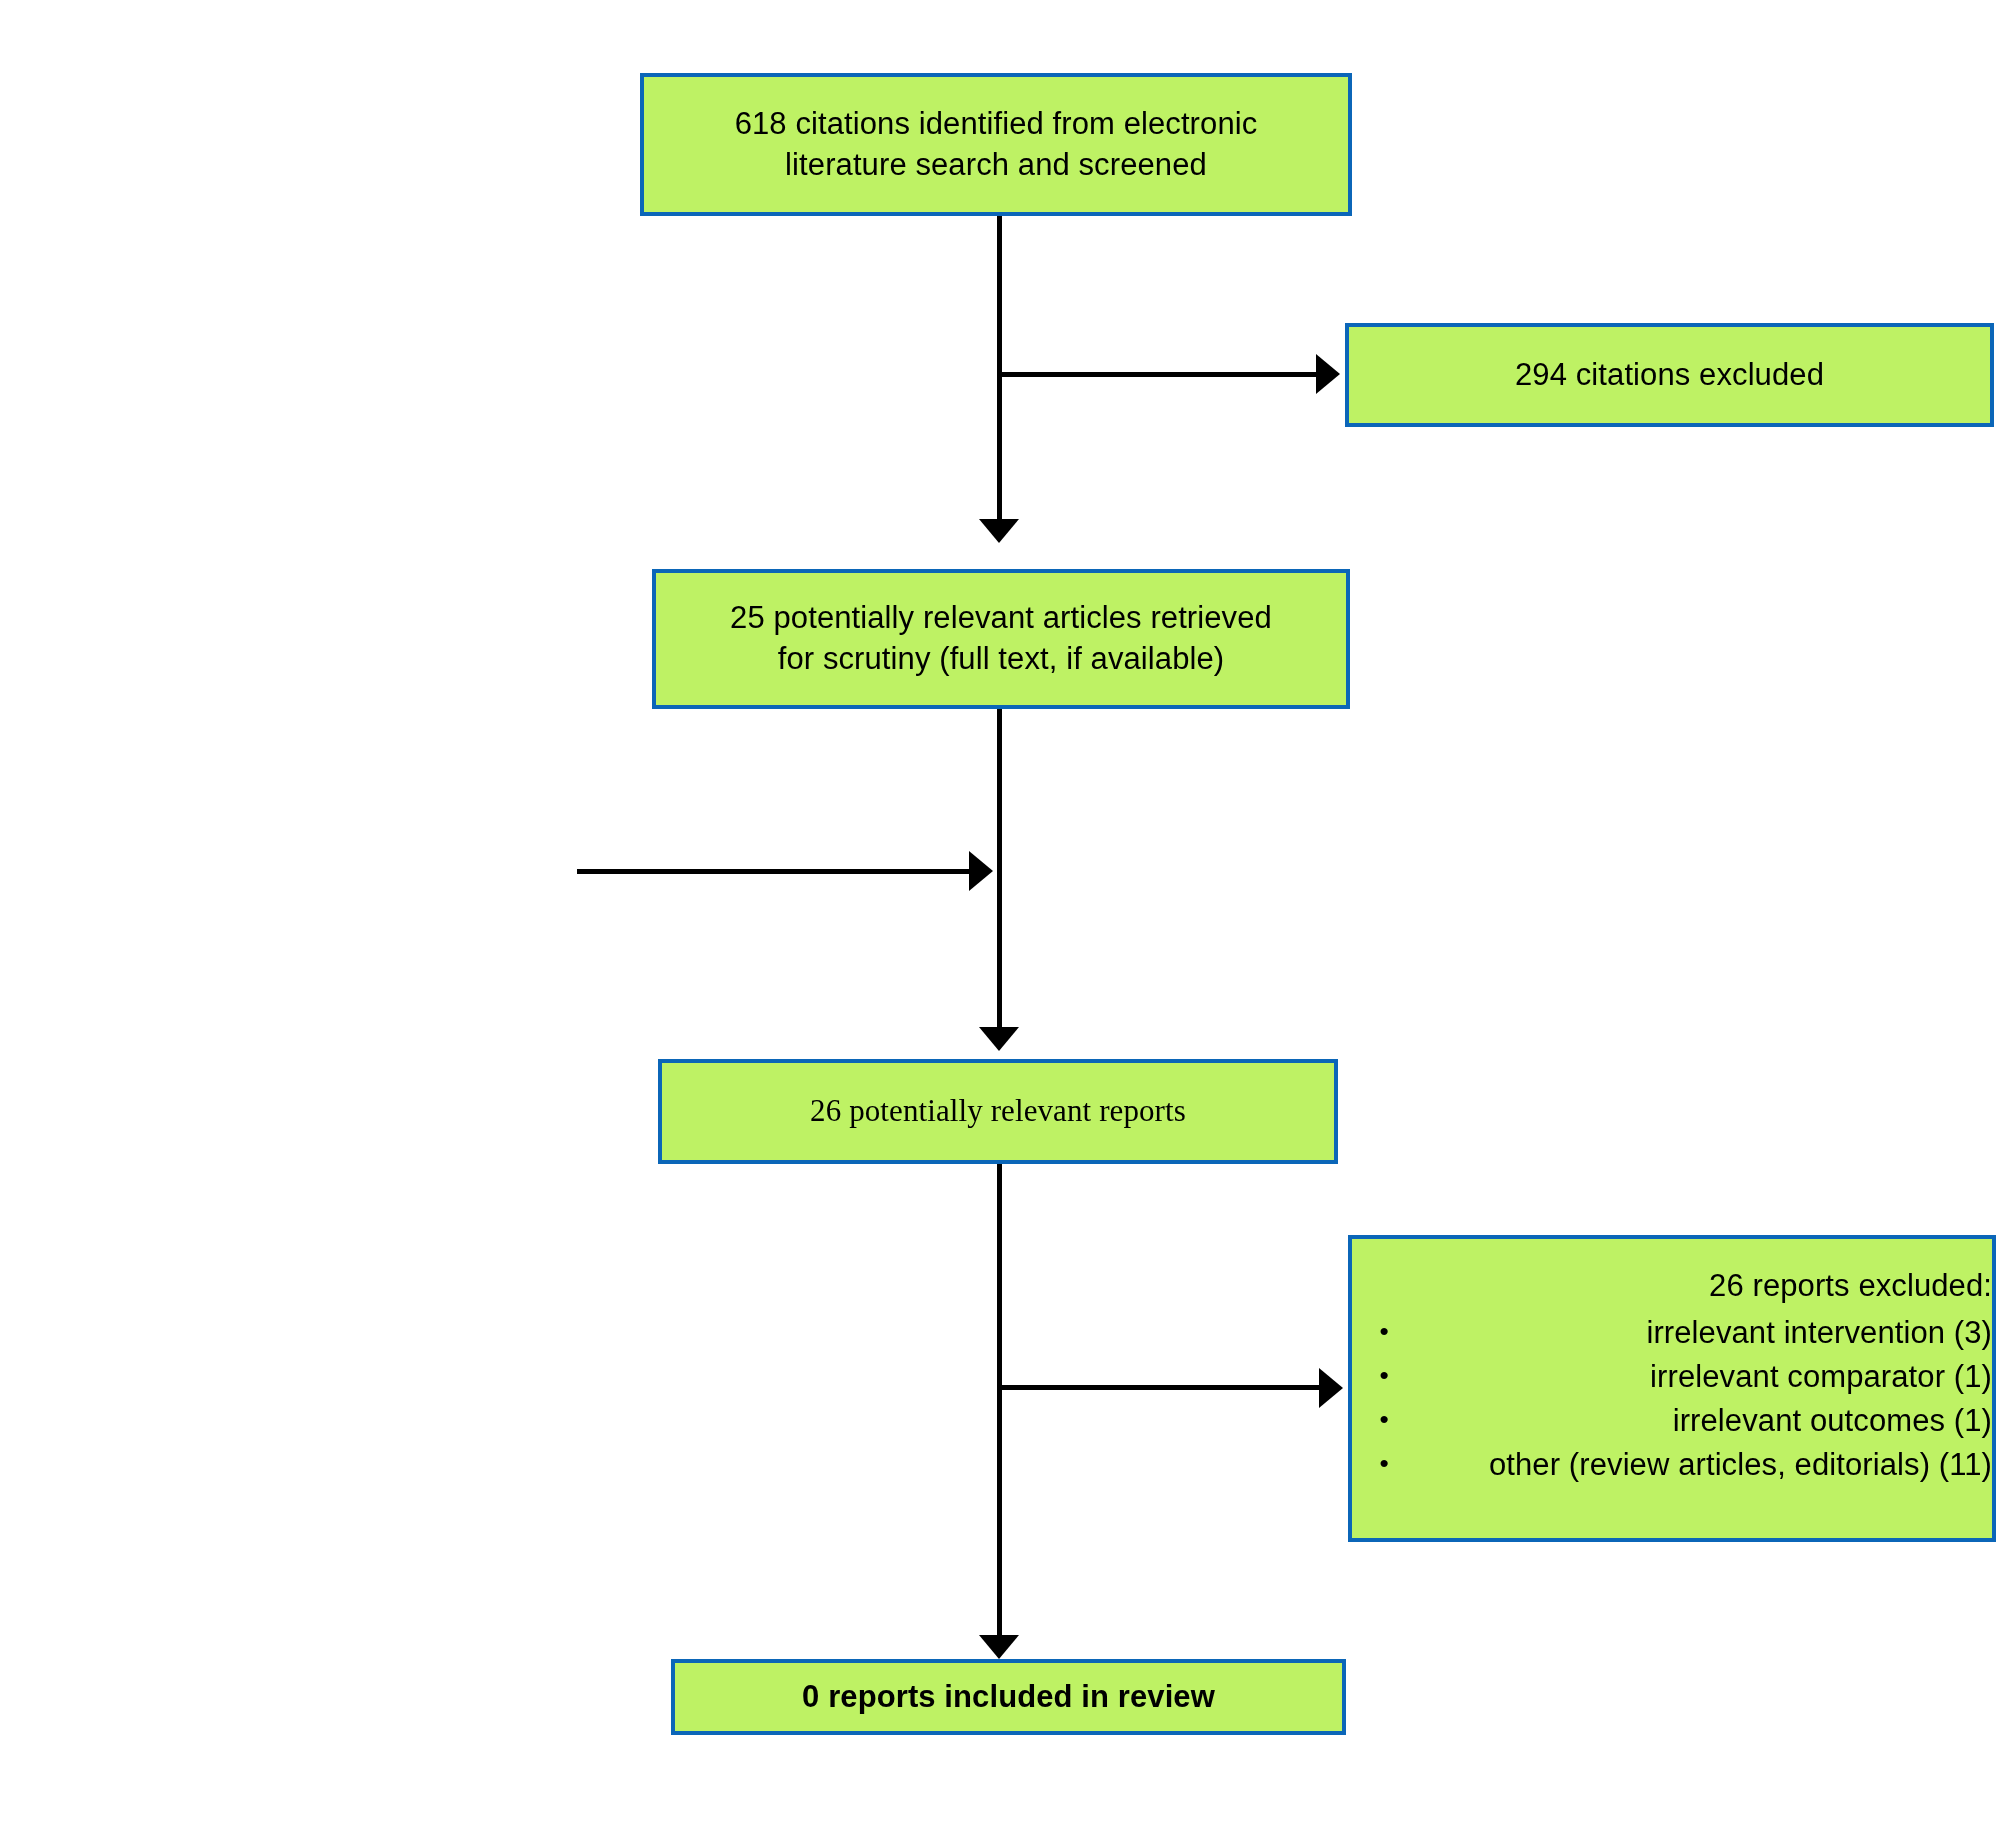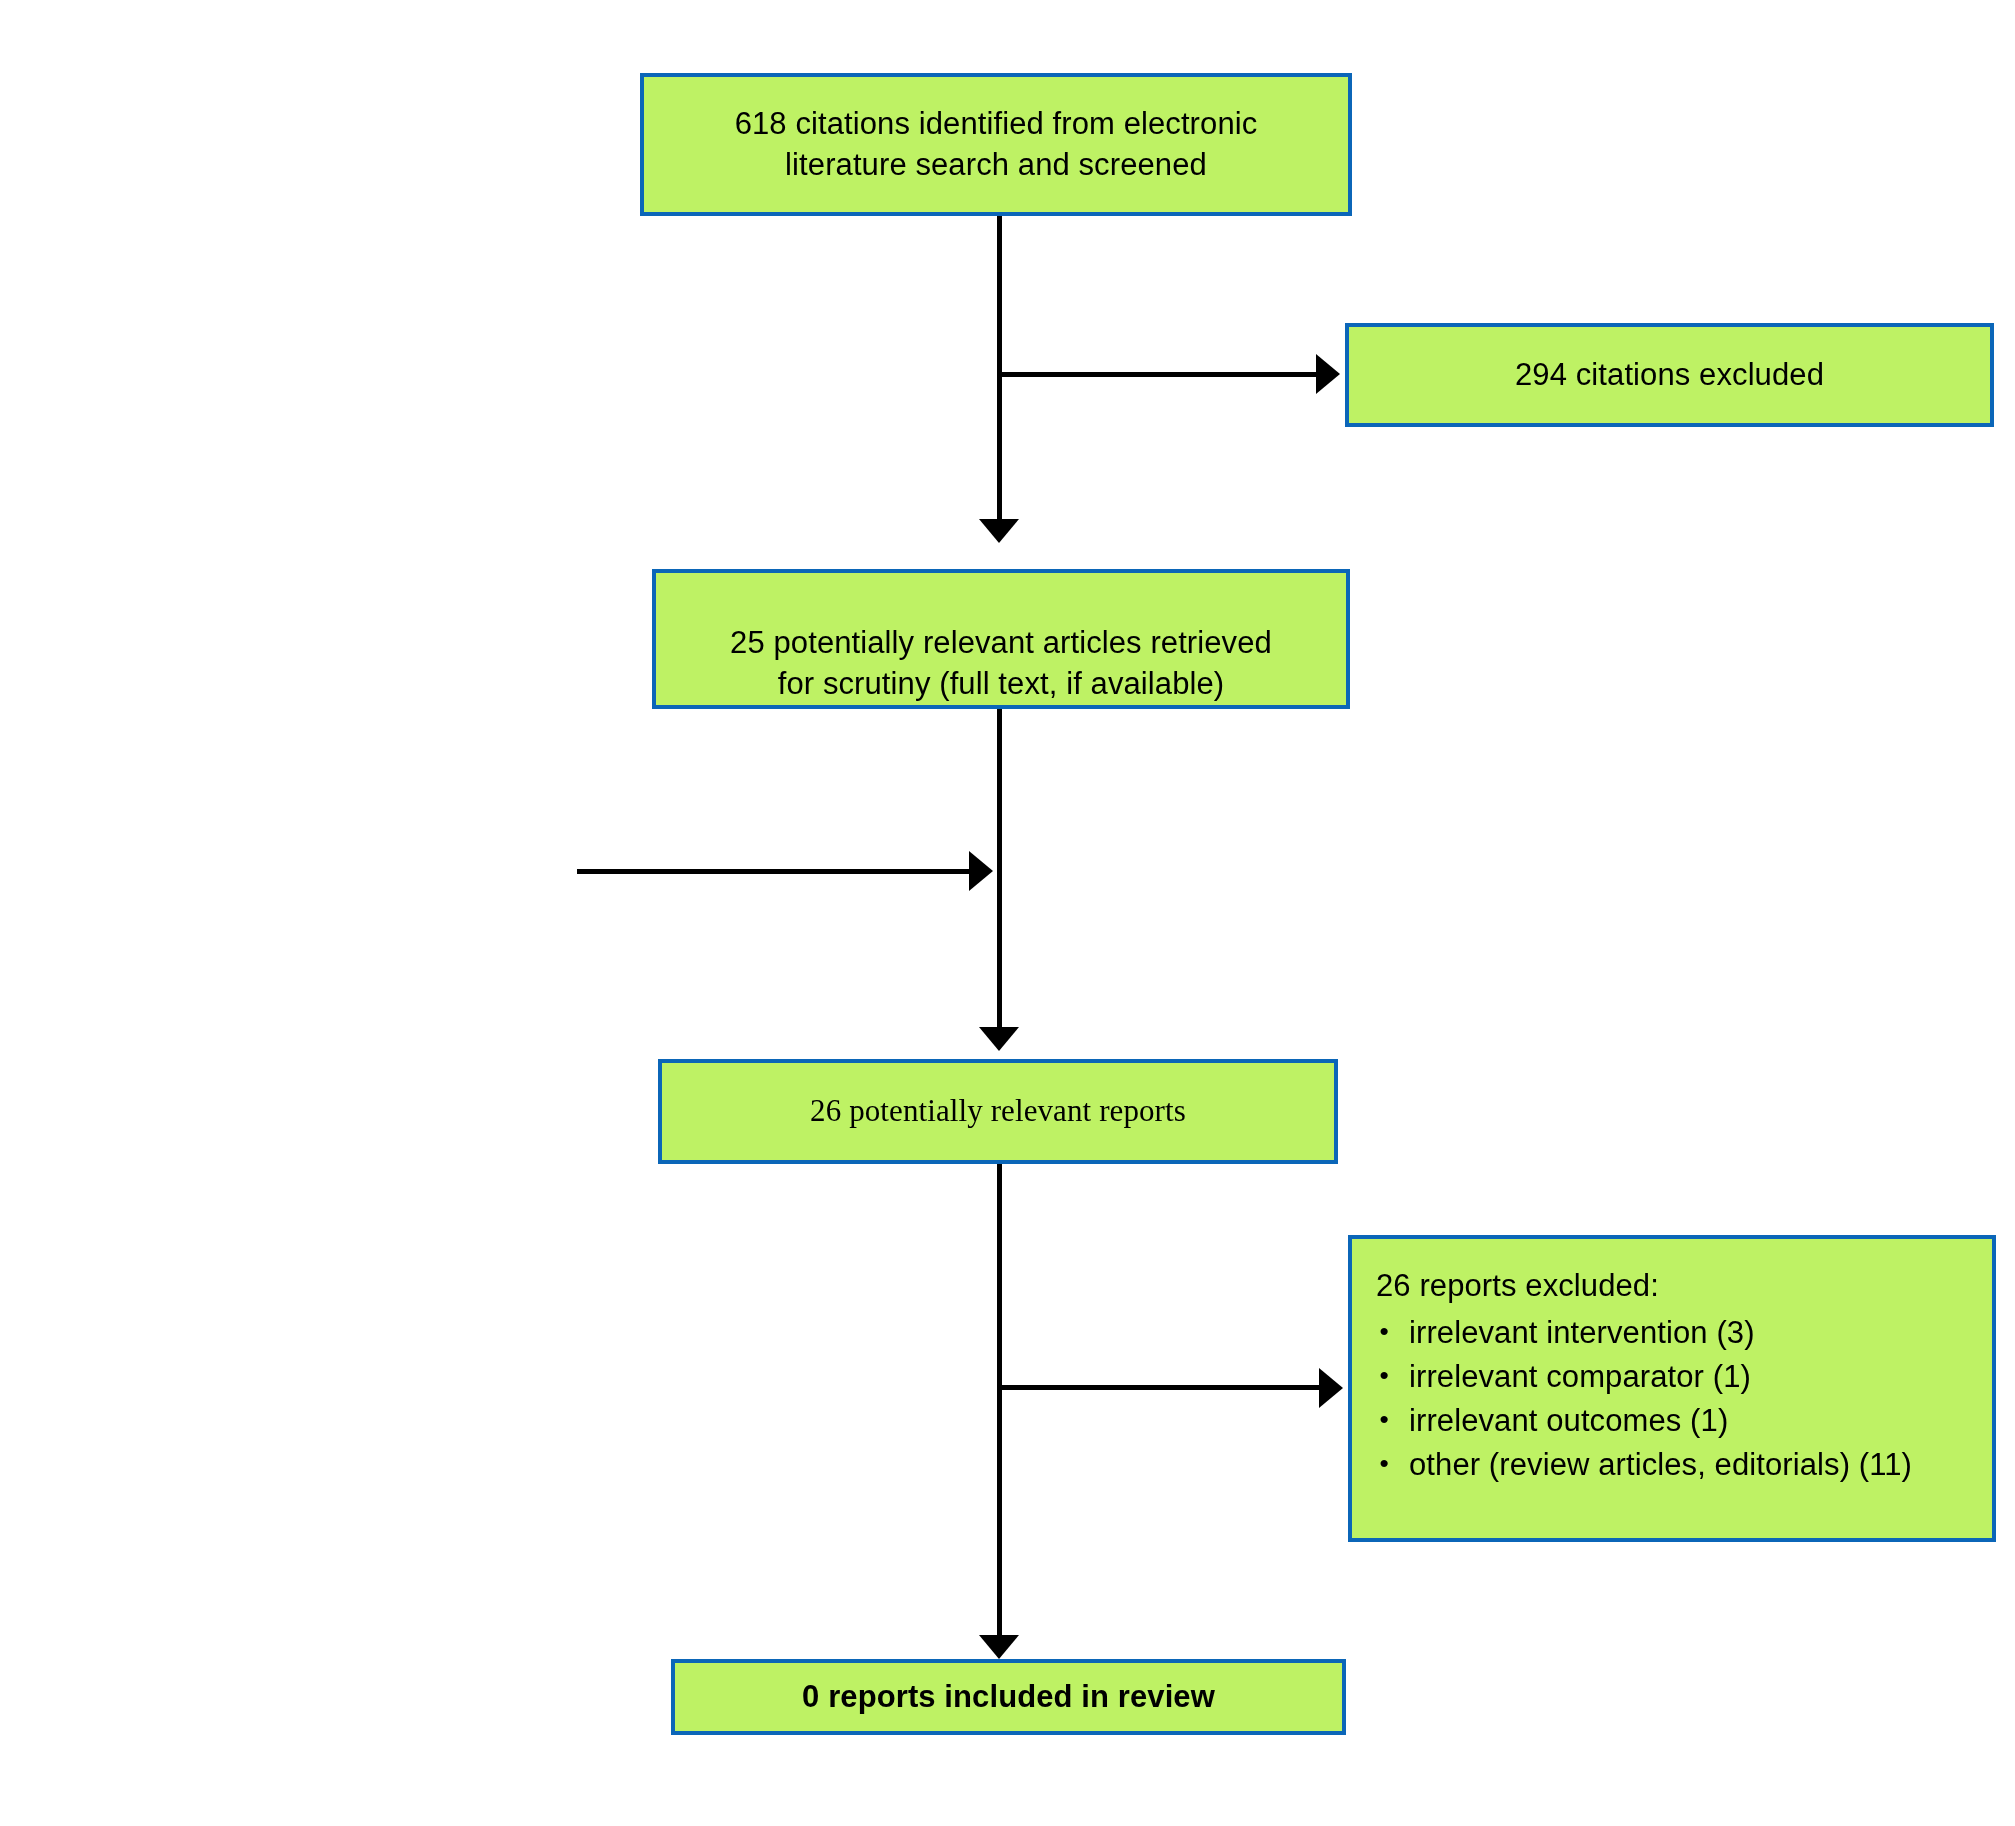--- a/index.html
+++ b/index.html
@@ -35,21 +35,21 @@
   }
   .node .node-text {
     display: block;
     white-space: pre-line;
     padding: 0 12px;
   }
 
   
   .node.listbox {
     display: block;
-    text-align: left;
+    text-align: right;
     padding: 27px 0 0 24px;
   }
   .excl-title {
     font-size: 31px;
     line-height: 1.3;
     color: #000;
     margin: 0 0 4.6px 0;
   }
   .excl-list {
     list-style: none;
@@ -125,21 +125,21 @@
 
   <div class="node" style="left:640px; top:73px; width:712px; height:143px;">
     <span class="node-text">618 citations identified from electronic
 literature search and screened</span>
   </div>
 
   <div class="node" style="left:1345px; top:323px; width:649px; height:104px;">
     <span class="node-text">294 citations excluded</span>
   </div>
 
-  <div class="node" style="left:652px; top:569px; width:698px; height:140px;align-items:flex-end;">
+  <div class="node" style="left:652px; top:569px; width:698px; height:140px;">
     <span class="node-text">25 potentially relevant articles retrieved
 for scrutiny (full text, if available)</span>
   </div>
 
 
   <div class="node" style="left:658px; top:1059px; width:680px; height:105px;font-family:Liberation Serif, serif;">
     <span class="node-text">26 potentially relevant reports</span>
   </div>
 
   <div class="node listbox" style="left:1348px; top:1235px; width:648px; height:307px;">

